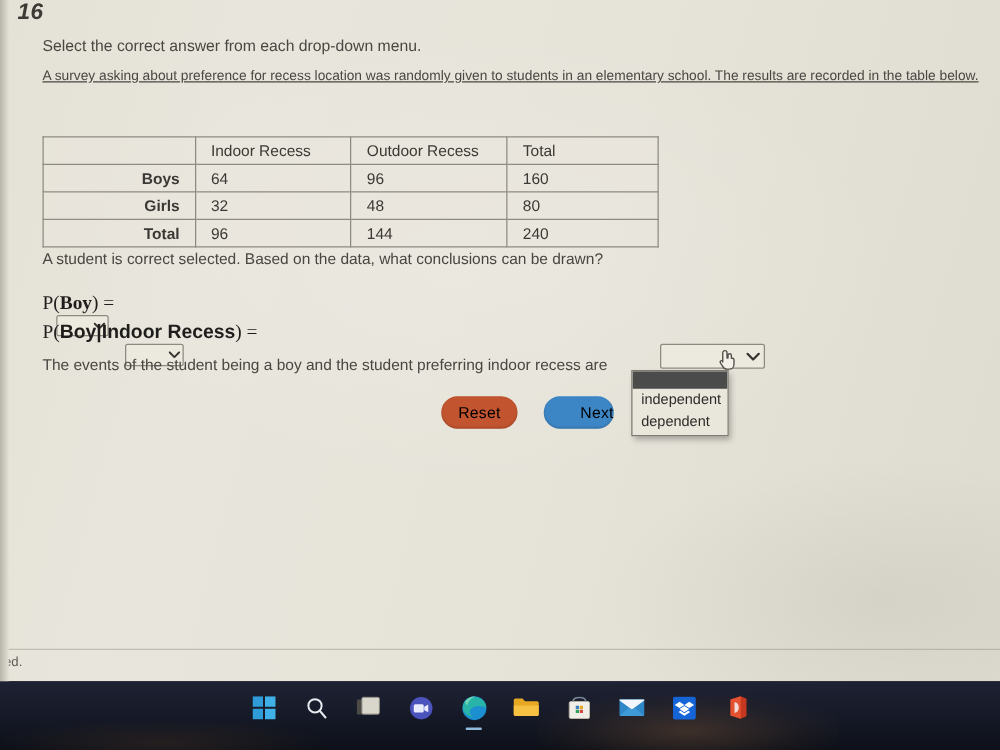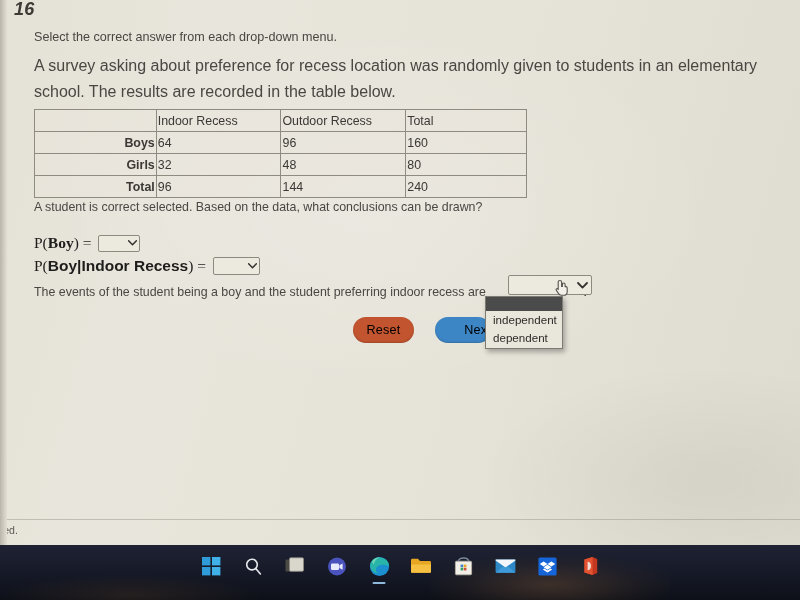--- a/index.html
+++ b/index.html
@@ -62,37 +62,38 @@
     position: absolute;
     left: 34px; top: 30px;
     font-size: 12.6px;
     color: #4a4743;
   }
 
   .prompt {
     position: absolute;
     left: 34px; top: 53px;
     width: 765px;
-    font-size: 16px;
+    font-size: 11px;
     line-height: 1.62;
     color: #4a4743;
+    text-decoration: underline;
   }
 
   
   .recess-table {
     position: absolute;
     left: 34px; top: 109px;
     width: 493px;
     border-collapse: collapse;
     background: rgba(233,230,221,0.55);
   }
   .recess-table td, .recess-table th {
     border: 1px solid #8e8b83;
     height: 22px;
-    padding: 1px 1px;
+    padding: 1px 12px;
     font-size: 12.4px;
     text-align: left;
     font-weight: normal;
     color: #3b3835;
     vertical-align: middle;
   }
   .recess-table th { font-weight: normal; }
   .recess-table .rowhead { font-weight: bold; width: 122px; text-align: right; }
   .recess-table .chead { font-weight: normal; }
   .col-ir { width: 125px; }
@@ -104,20 +105,21 @@
     left: 34px; top: 200px;
     font-size: 12.4px;
     color: #4a4743;
   }
 
   
   .math-row {
     position: absolute;
     display: flex;
     align-items: center;
+    flex-direction: column;
   }
   .math-row.r1 { left: 34px; top: 234px; }
   .math-row.r2 { left: 34px; top: 257px; }
 
   .mathtext {
     font-family: "Liberation Serif", serif;
     font-size: 15.5px;
     color: #1f1d1b;
     white-space: nowrap;
   }
@@ -152,21 +154,21 @@
     align-items: center;
     font-size: 12.4px;
     color: #4a4743;
     white-space: nowrap;
   }
   .period { margin-left: 6px; color: #4a4743; }
 
   
   .dd-open-wrap {
     position: absolute;
-    left: 482px; top: 275px;
+    left: 502px; top: 275px;
     z-index: 20;
     padding-left: 26px;
   }
   .dd-open-control {
     width: 84px; height: 20px;
     background: #eceade;
     border: 1px solid #8d8a82;
     border-radius: 2px;
     display: flex;
     align-items: center;

